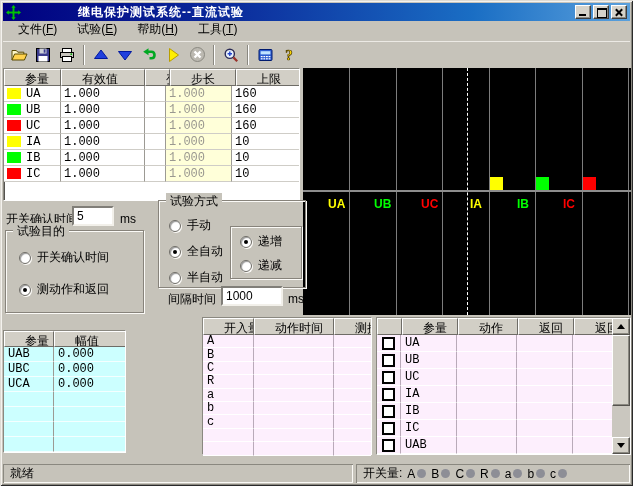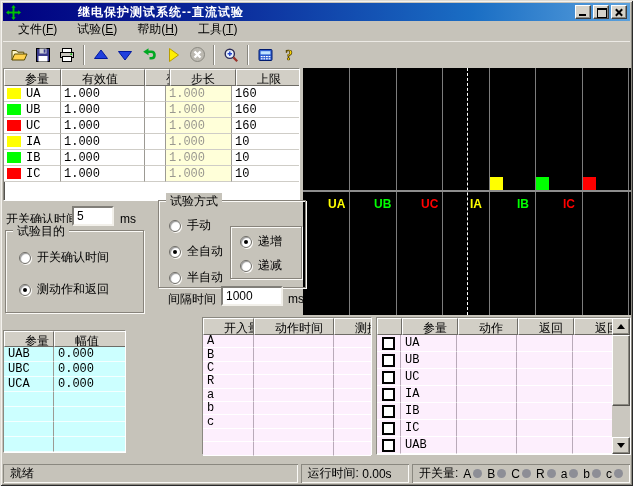--- a/index.html
+++ b/index.html
@@ -525,23 +525,20 @@
       <div class="sbb sb-dn">
           <span class="tri-dn"></span>
         </div>
     </div>
   </div>
 
   <div class="status">
     <div class="spanel sp1">
       <span>就绪</span>
     </div>
-    <div class="spanel sp2">
-      <span>运行时间:</span>&nbsp;<span>0.00s</span>
-    </div>
     <div class="spanel sp3">
       <span>开关量:</span>
       <span class="ind">
           <span>A</span>
           <span class="dot" style="background-color: rgb(141, 142, 150);"></span>
         </span>
       <span class="ind">
           <span>B</span>
           <span class="dot" style="background-color: rgb(141, 142, 150);"></span>
         </span>

